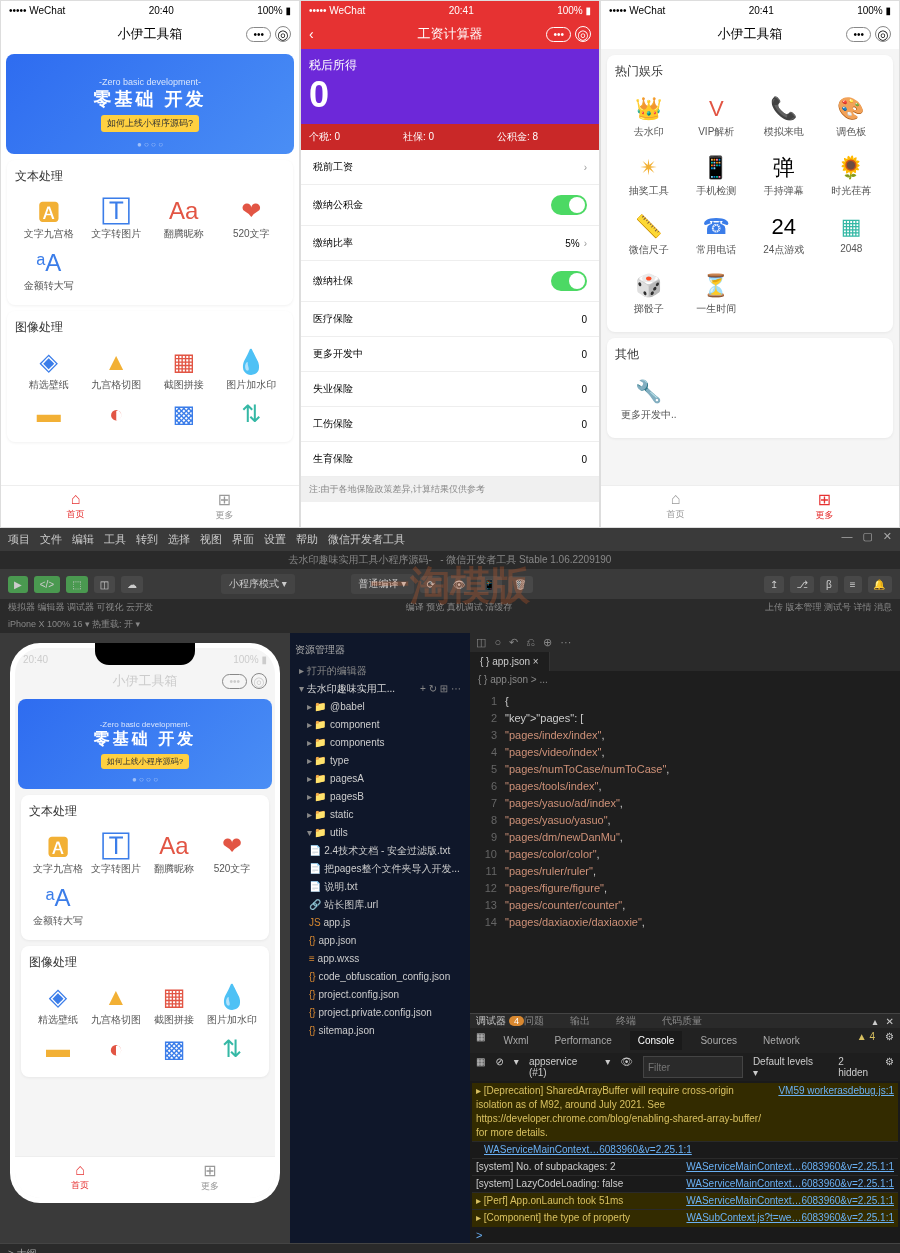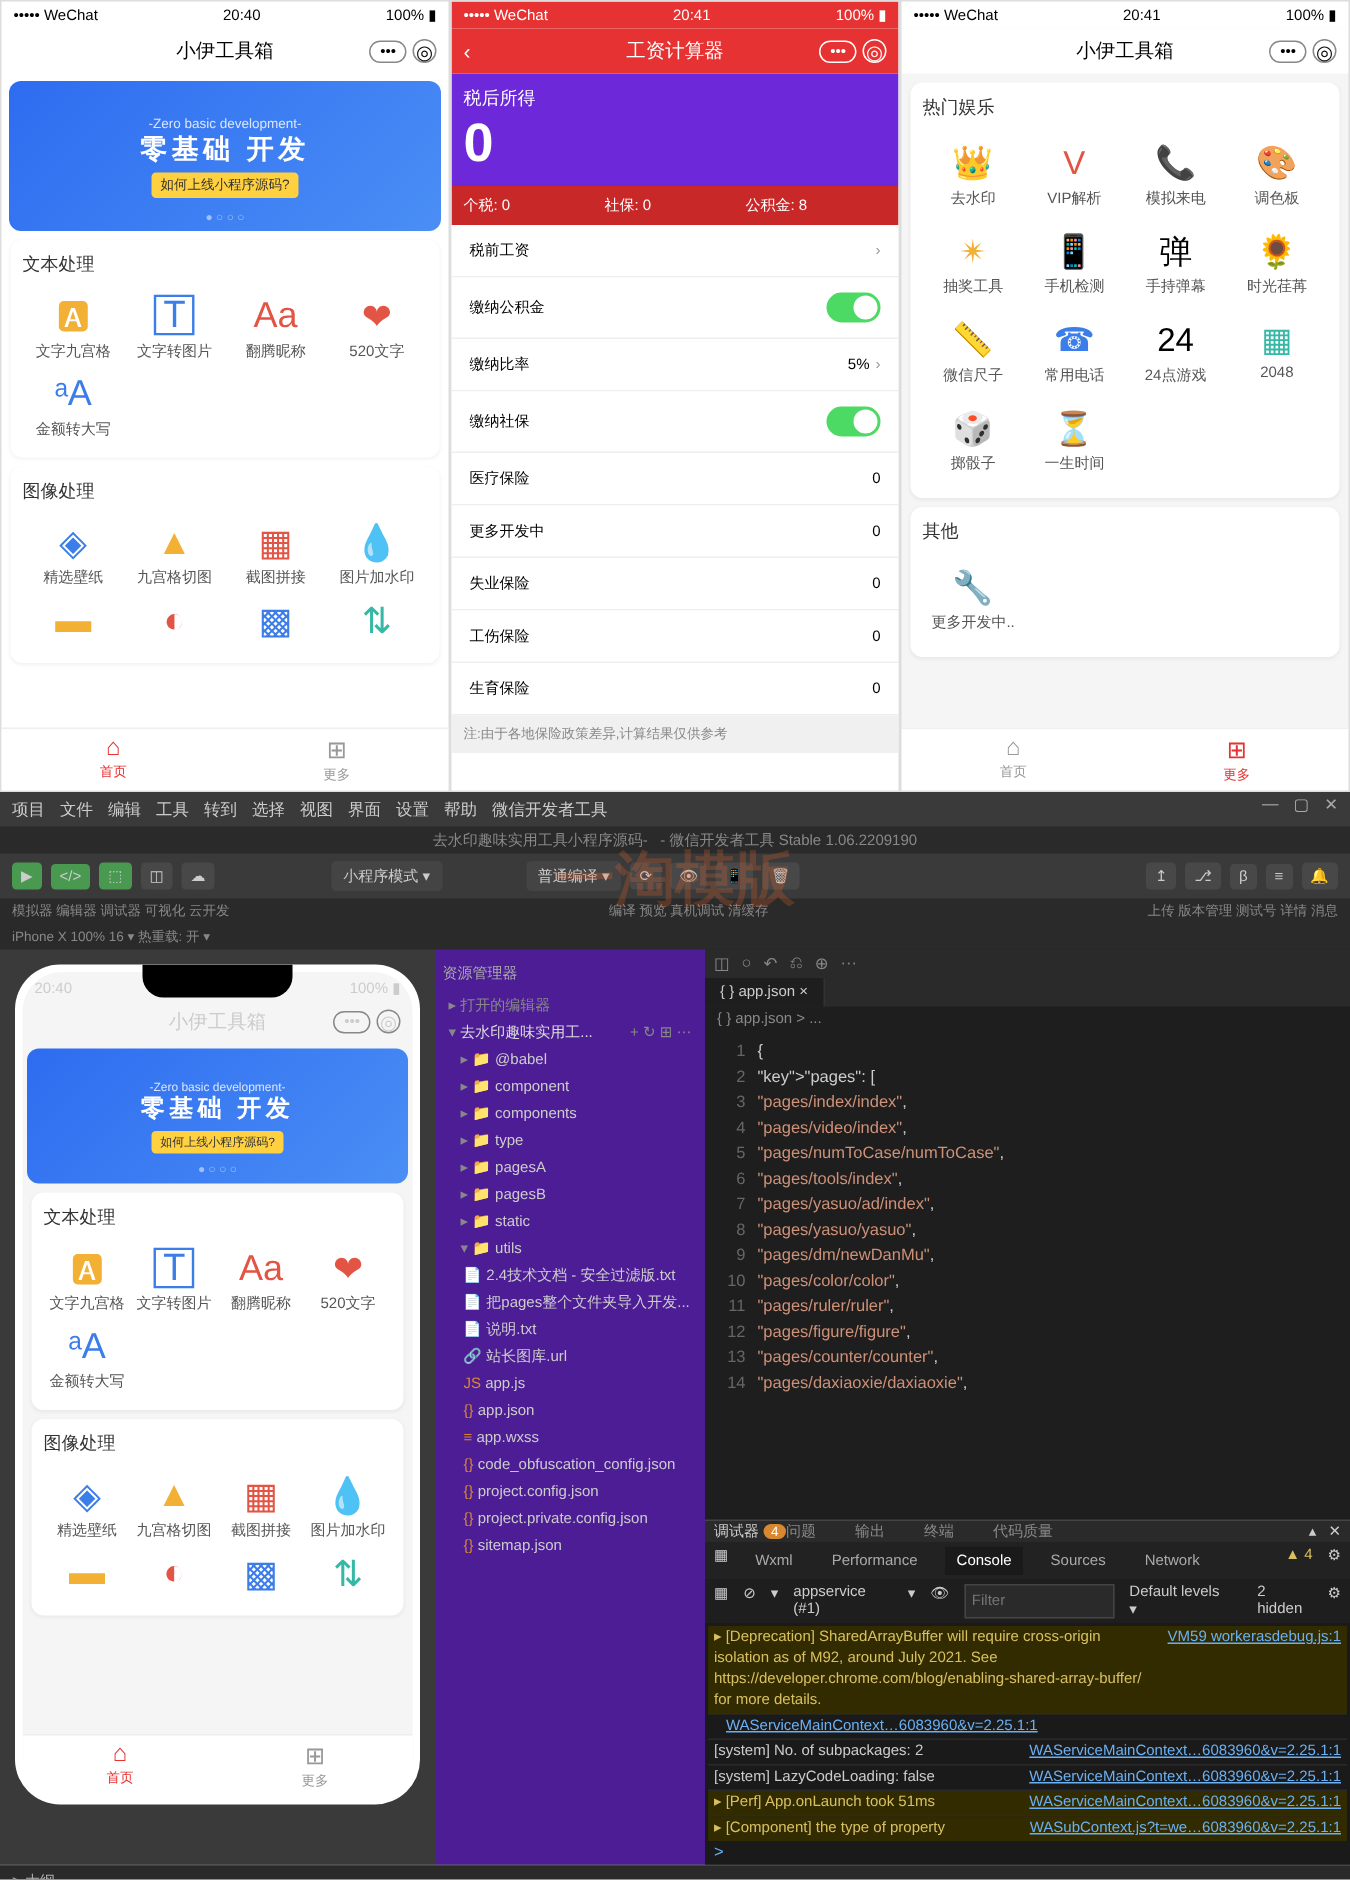--- a/index.html
+++ b/index.html
@@ -49,21 +49,21 @@
 .menubar{display:flex;gap:10px;padding:4px 8px;background:#3a3a3a;font-size:11px}
 .toolbar{display:flex;gap:6px;padding:5px 8px;background:#3a3a3a;align-items:center;flex-wrap:wrap}
 .tbtn{background:#484848;padding:3px 6px;border-radius:3px;font-size:10px}
 .tbtn.green{background:#4a9950}
 .dropdown{background:#444;padding:3px 8px;border-radius:3px;font-size:10px}
 .dev-body{display:flex;height:610px}
 .simulator{width:290px;background:#3a3a3a;padding:10px;display:flex;align-items:flex-start;justify-content:center}
 .phone-frame{width:270px;height:560px;background:#fff;border-radius:30px;padding:5px;position:relative;overflow:hidden}
 .phone-notch{position:absolute;top:0;left:50%;transform:translateX(-50%);width:100px;height:22px;background:#000;border-radius:0 0 14px 14px;z-index:10}
 .phone-inner{width:100%;height:100%;border-radius:26px;overflow:hidden;background:#f5f5f5;position:relative}
-.file-tree{width:180px;background:#4c1d95;padding:5px;font-size:10px;line-height:16px;overflow:auto}
+.file-tree{width:180px;background:#0f172a;padding:5px;font-size:10px;line-height:16px;overflow:auto}
 .tree-header{color:#aaa;padding:4px 0;font-size:10px}
 .tree-item{padding:1px 4px;color:#ccc;white-space:nowrap}
 .tree-item.folder::before{content:"▸ ";color:#888}
 .tree-item.open::before{content:"▾ ";color:#888}
 .tree-item.file{padding-left:14px}
 .editor-area{flex:1;background:#1e1e1e;display:flex;flex-direction:column;position:relative}
 .tabs{display:flex;background:#2a2a2a;font-size:10px}
 .tab{padding:4px 10px;background:#1e1e1e;color:#ccc;border-right:1px solid #333}
 .breadcrumb{padding:3px 8px;font-size:10px;color:#888}
 .code{flex:1;padding:5px;font-family:Consolas,monospace;font-size:11px;line-height:17px;overflow:hidden}

